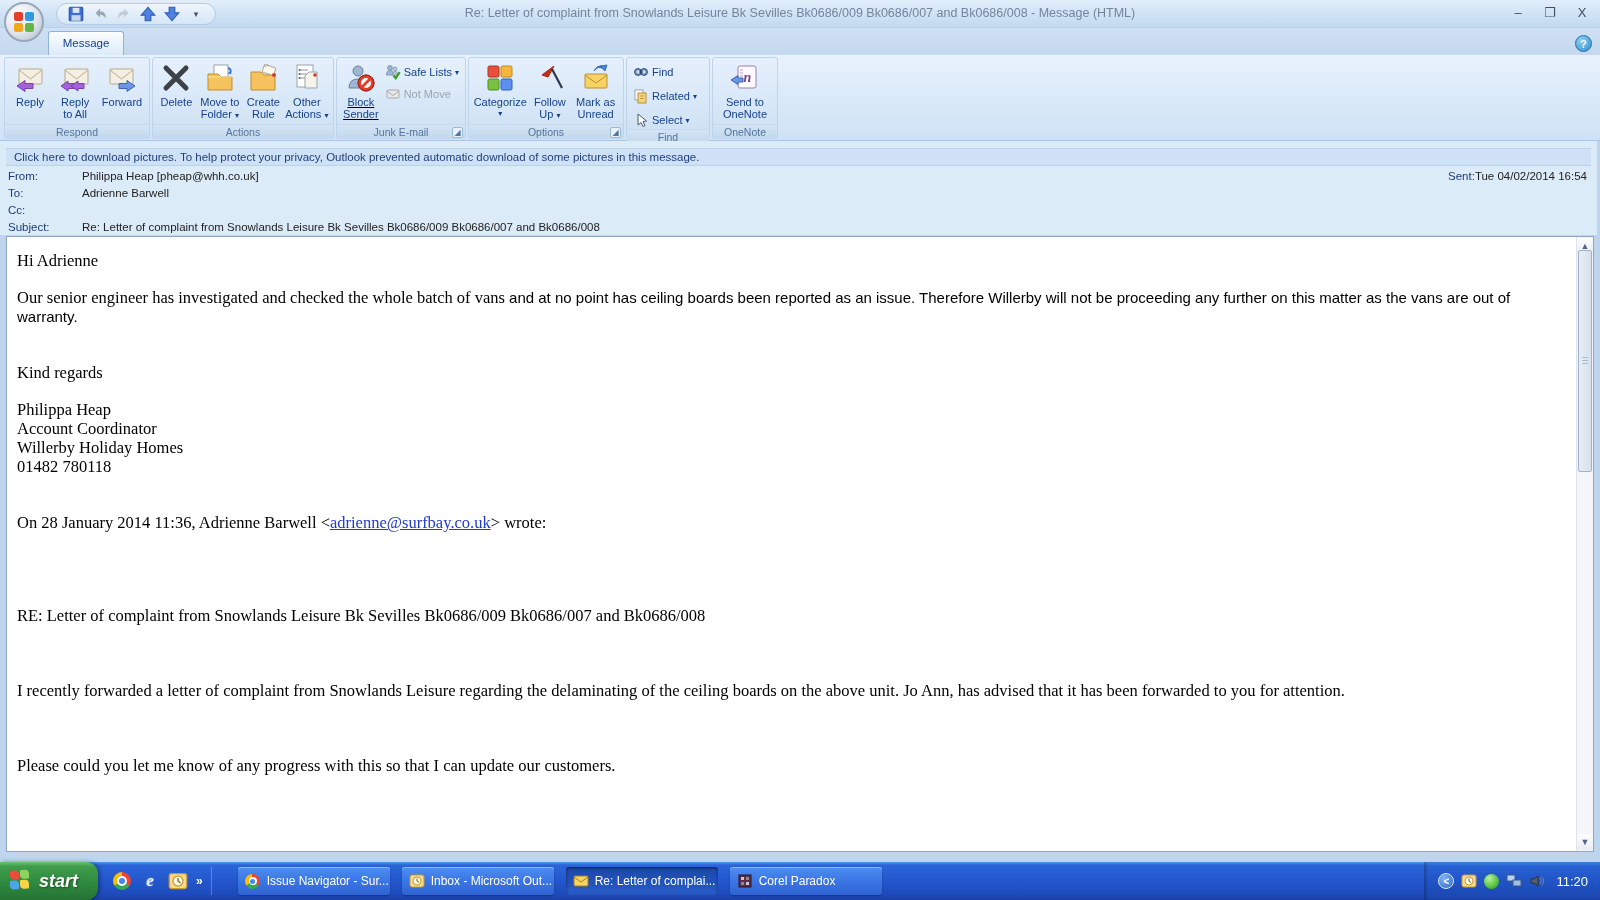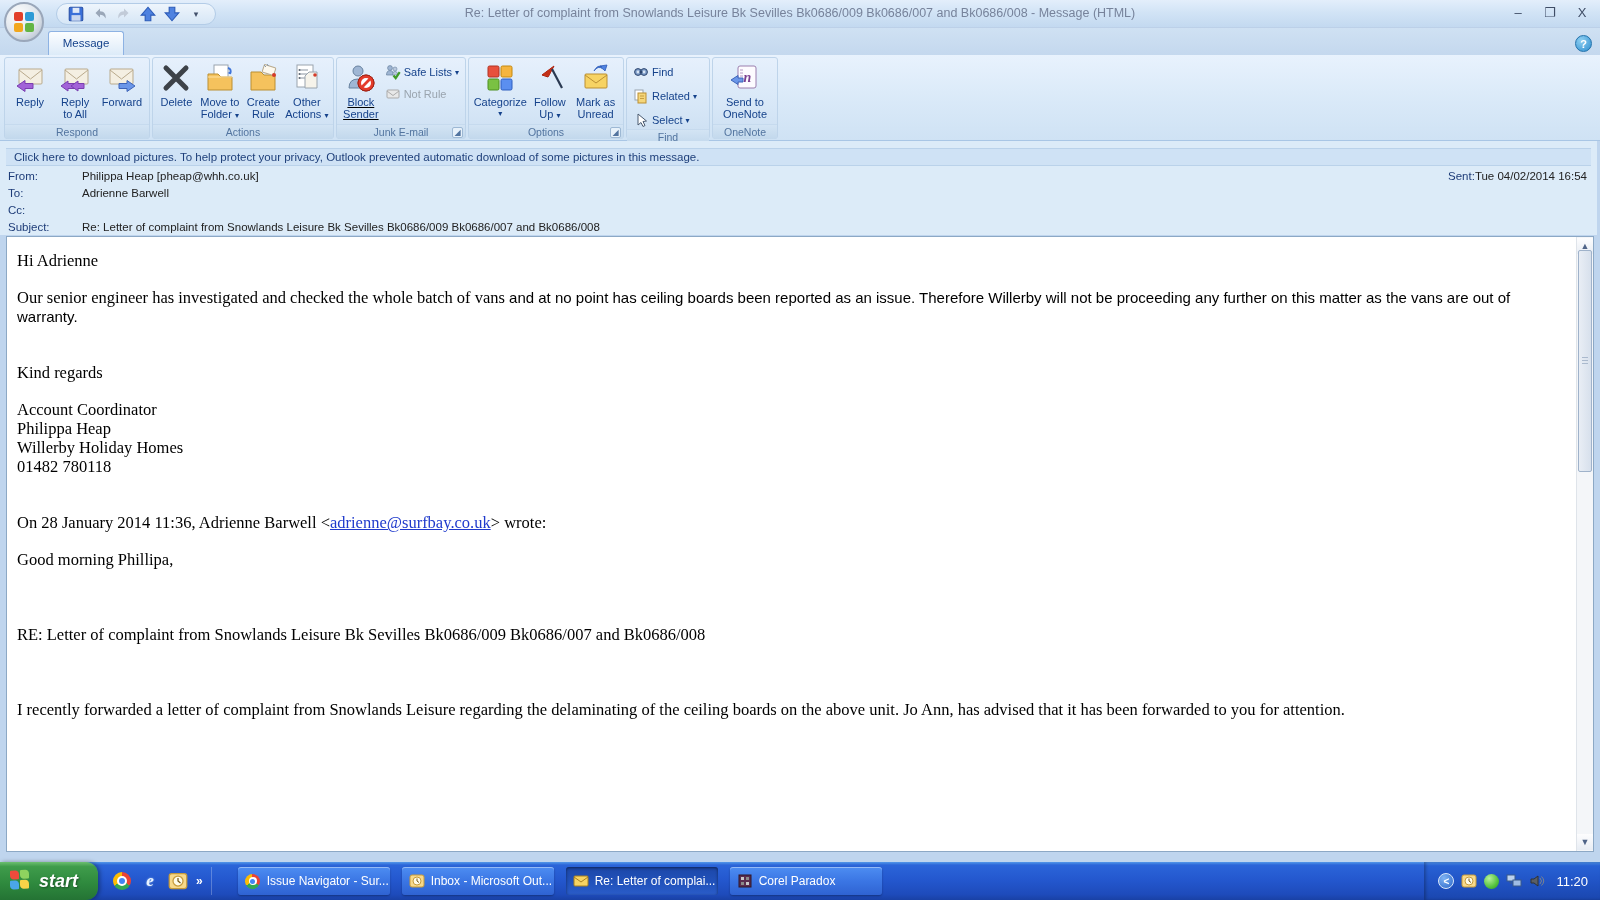--- a/index.html
+++ b/index.html
@@ -305,21 +305,21 @@
                 <path d="M8.5 11.5 l2.2 2.6 l4 -6" stroke="#3f9b27" stroke-width="2.2" fill="none"></path>
               </svg>
             <span>Safe Lists</span>
             <span class="dd-arrow">▾</span>
           </div>
           <div class="smallbtn disabled">
             <svg viewBox="0 0 16 16">
                 <rect x="2" y="4" width="12" height="8" rx="1" fill="#e8e8e8" stroke="#ababab"></rect>
                 <path d="M2 5 L8 9.5 L14 5" stroke="#ababab" fill="none"></path>
               </svg>
-            <span>Not Rule</span>
+            <span>Not Move</span>
           </div>
         </div>
       </div>
       <div class="rgroup-label"><span>Junk E-mail</span><span class="launcher">◢</span></div>
     </div>
 
     <div class="rgroup" style="width:156px;">
       <div class="rgroup-body">
         <div class="bigbtn" style="width:58px;">
           <svg viewBox="0 0 32 32">
@@ -429,33 +429,33 @@
 
   <div id="bodyframe">
     <div id="bodyborder">
       <div id="bodytext">
         <div class="bline serif">Hi Adrienne</div>
         <div class="gap-s"></div>
         <div class="bline"><span class="serif">Our senior engineer has investigated and checked the whole batch of vans </span><span class="sans">and at no point has ceiling boards been reported as an issue.  Therefore Willerby will not be proceeding any further on this matter as the vans are out of warranty.</span></div>
         <div class="gap-m"></div>
         <div class="bline serif">Kind regards</div>
         <div class="gap-s"></div>
+        <div class="bline serif">Philippa Heap</div>
         <div class="bline serif">Account Coordinator</div>
-        <div class="bline serif">Philippa Heap</div>
         <div class="bline serif">Willerby Holiday Homes</div>
         <div class="bline serif">01482 780118</div>
         <div class="gap-m"></div>
         <div class="bline serif"><span>On 28 January 2014 11:36, Adrienne Barwell &lt;</span><a class="maillink" href="#">adrienne@surfbay.co.uk</a><span>&gt; wrote:</span></div>
         <div class="gap-s"></div>
-        <div class="bline serif">Good morning Phillipa,</div>
         <div class="gap-l"></div>
         <div class="bline serif">RE: Letter of complaint from Snowlands Leisure Bk Sevilles Bk0686/009 Bk0686/007 and Bk0686/008</div>
         <div class="gap-l"></div>
         <div class="bline serif">I recently forwarded a letter of complaint from Snowlands Leisure regarding the delaminating of the ceiling boards on the above unit. Jo Ann, has advised that it has been forwarded to you for attention.</div>
         <div class="gap-l"></div>
+        <div class="bline serif">Please could you let me know of any progress with this so that I can update our customers.</div>
         <div class="gap-l"></div>
         <div class="gap-s"></div>
 
       </div>
       <div id="vscroll">
         <div class="scroll-arrow" id="scroll-up">▲</div>
         <div id="scroll-thumb">
             <span class="grip"></span>
           </div>
         <div class="scroll-arrow" id="scroll-down">▼</div>

